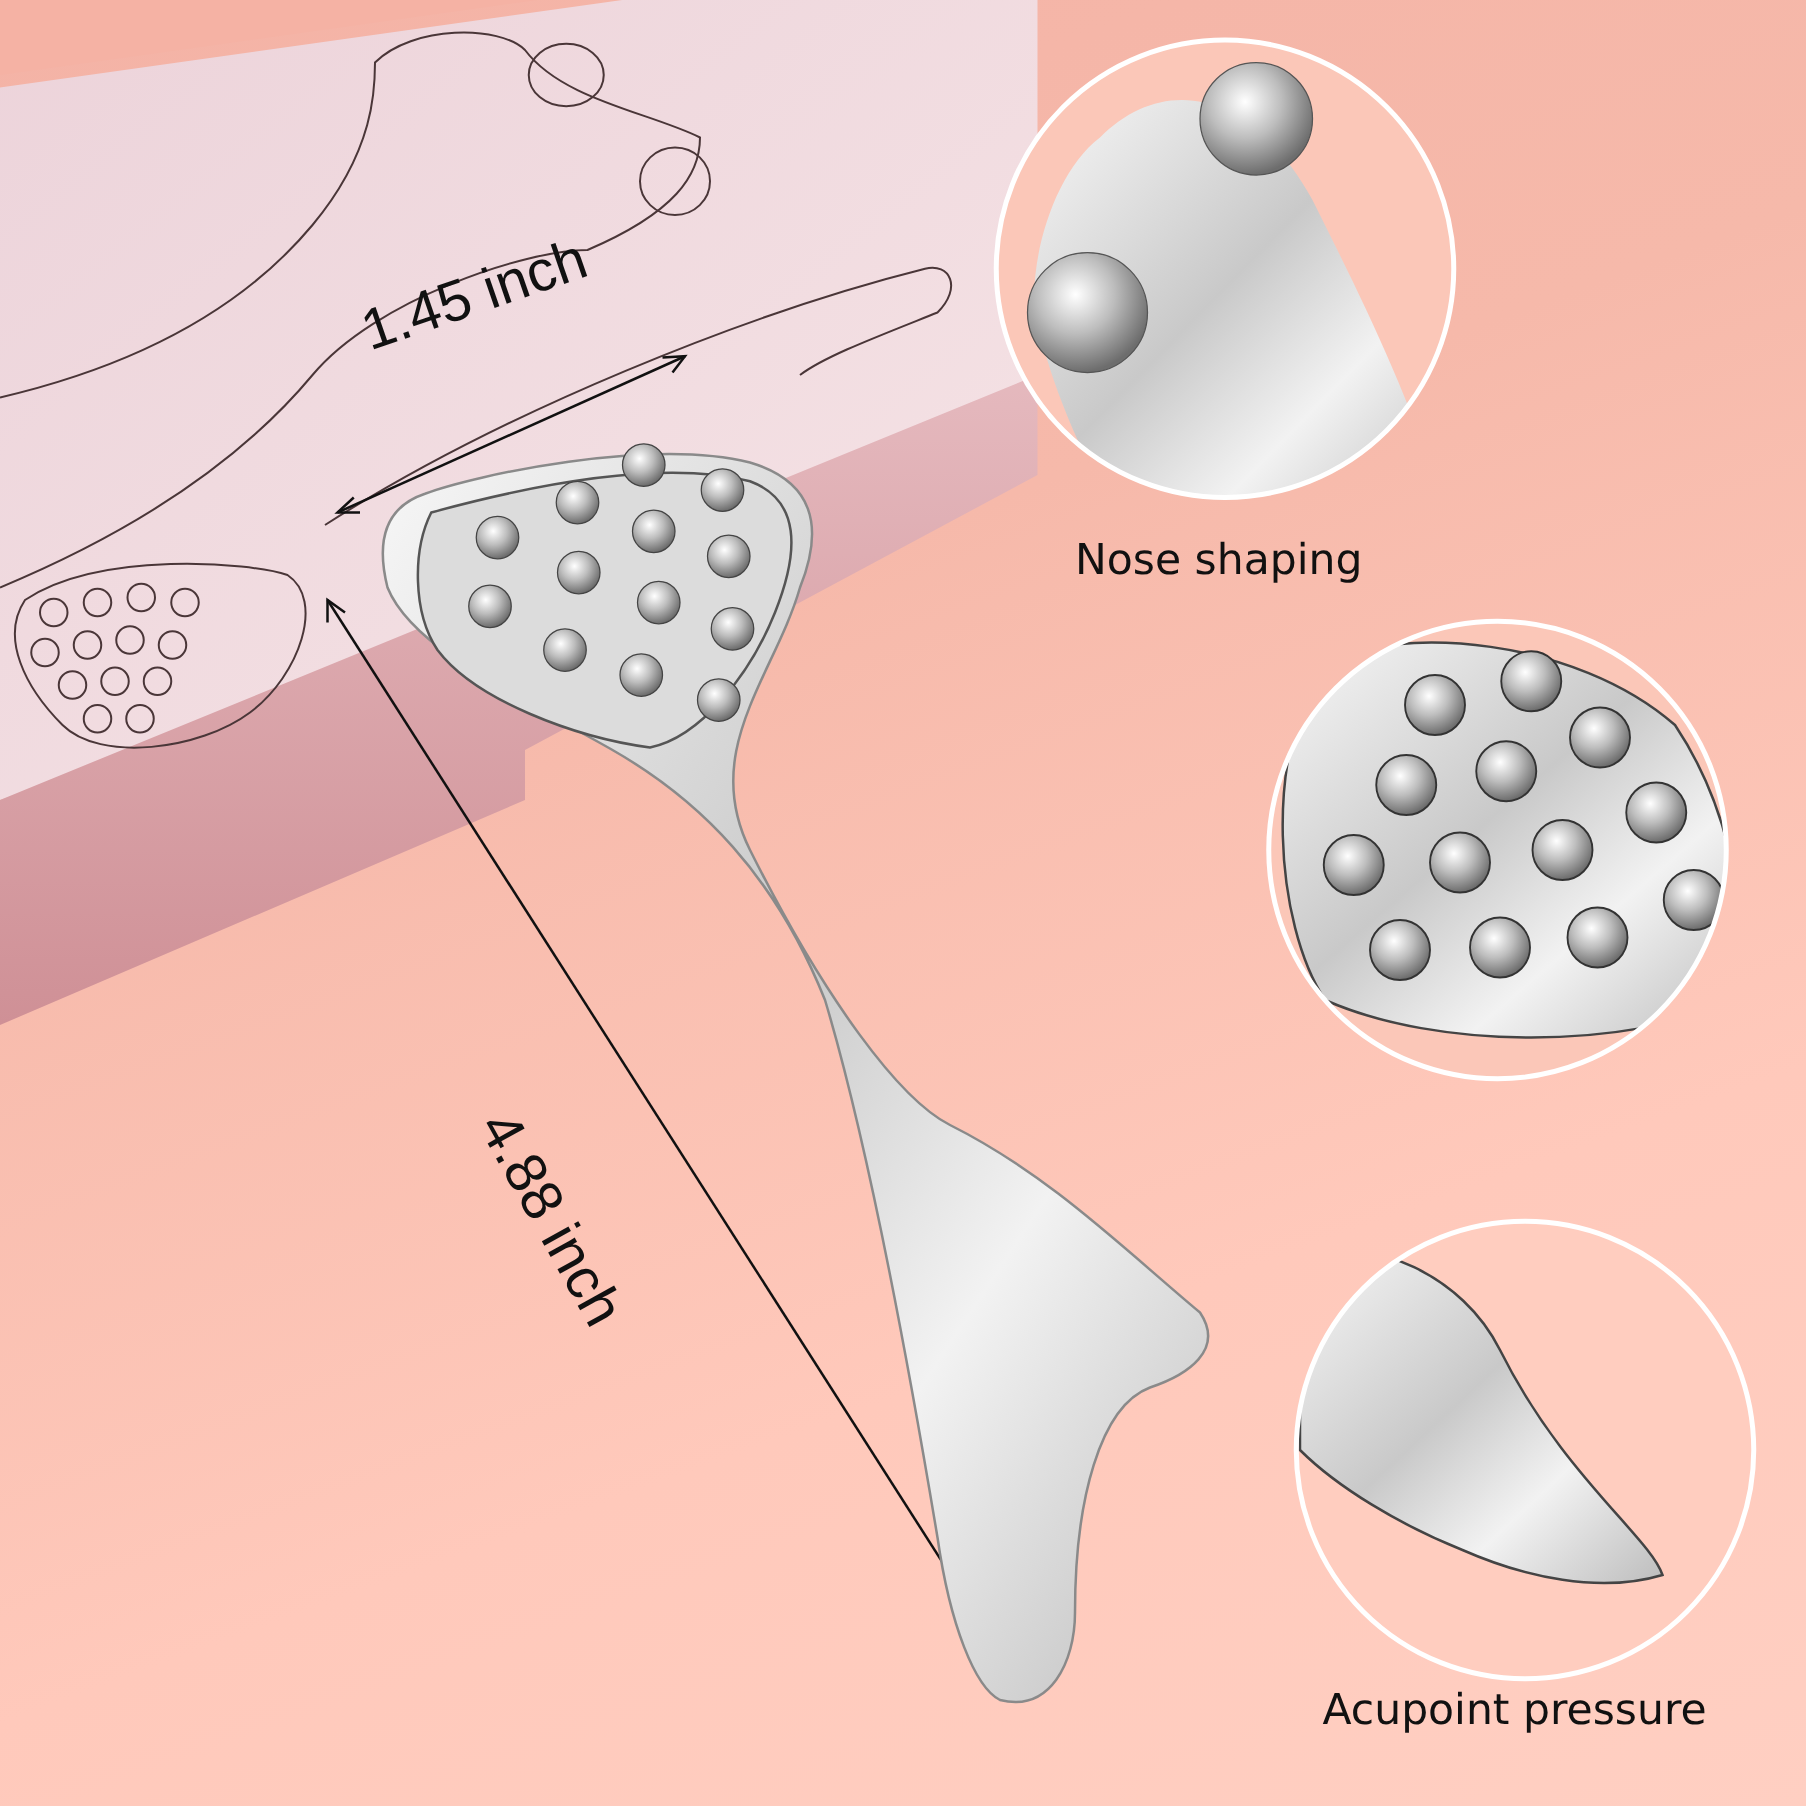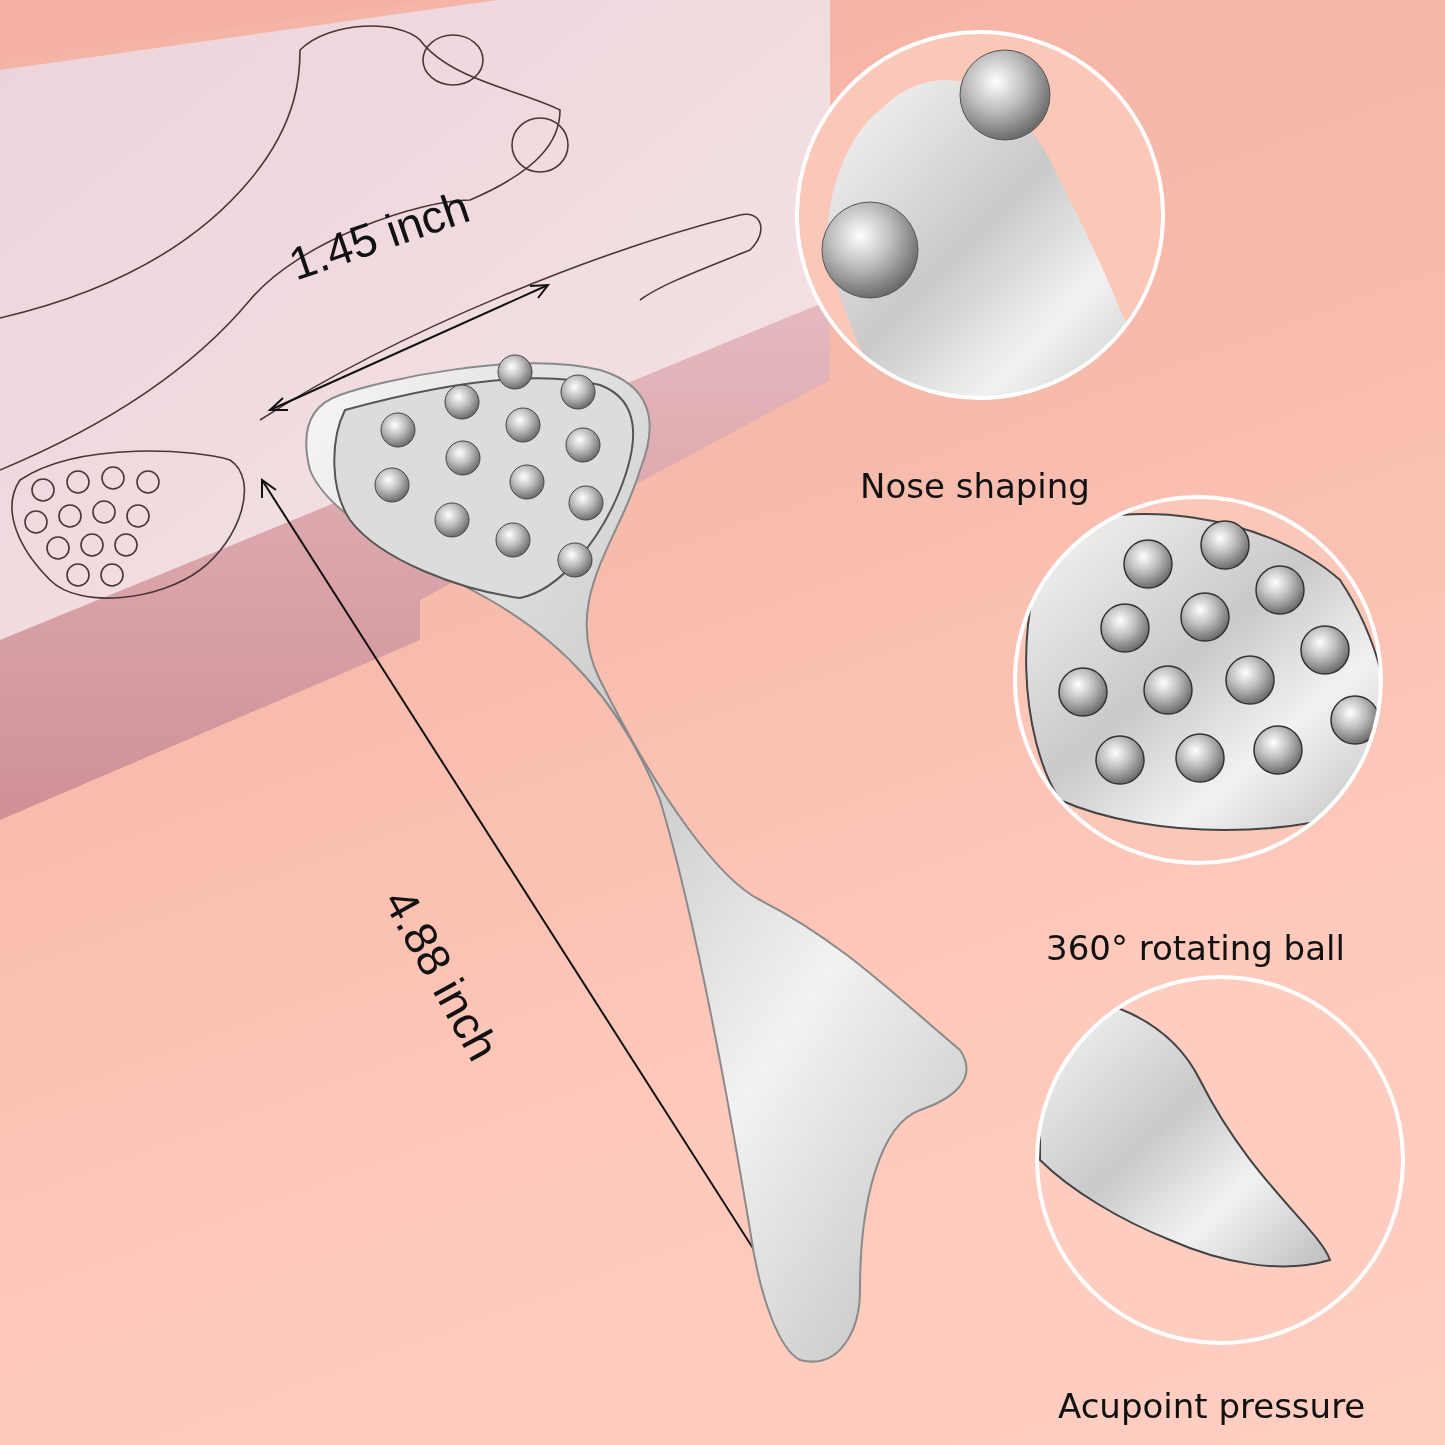--- a/index.html
+++ b/index.html
@@ -9,21 +9,21 @@
       font-family: "Liberation Sans", sans-serif;
     }
     .scene { position: absolute; inset: 0; }
     svg.full { position: absolute; left: 0; top: 0; }
     .label {
       position: absolute; color: #111; font-family: "DejaVu Sans", sans-serif;
       white-space: nowrap;
     }
     .dim-h { left: 282px; top: 240px; font-size: 46px; transform: rotate(-19deg); transform-origin: left top; font-family: "Liberation Sans", sans-serif; }
     .dim-v { left: 420px; top: 880px; font-size: 46px; transform: rotate(61deg); transform-origin: left top; font-family: "Liberation Sans", sans-serif; }
-    .cap { font-size: 34px; letter-spacing: 0px; margin-top: 38px; }
+    .cap { font-size: 34px; letter-spacing: 0px; }
     .cap1 { left: 860px; top: 428px; }
     .cap2 { left: 1046px; top: 890px; }
     .cap3 { left: 1058px; top: 1040px; }
   </style>
 </head>
 <body>
 
 <div class="scene">
 
   <svg class="full" width="1445" height="1445" viewBox="0 0 1445 1445">
@@ -156,15 +156,14 @@
         <path d="M1040,1000 C1100,990 1170,1020 1200,1080 C1250,1180 1320,1230 1330,1260 C1280,1275 1220,1262 1170,1240 C1120,1220 1070,1190 1040,1160 Z" fill="url(#metal)" stroke="#444" stroke-width="2"></path>
       </g>
       <circle cx="1220" cy="1160" r="183" fill="none" stroke="#ffffff" stroke-width="4"></circle>
     </g>
   </svg>
 
   <div class="label dim-h">1.45 inch</div>
   <div class="label dim-v">4.88 inch</div>
 
   <div class="label cap cap1">Nose shaping</div>
-  <div class="label cap cap2">360° rotating ball</div>
   <div class="label cap cap3" style="top: 1348px; text-align: right;">Acupoint pressure</div>
 </div>
 
 </body></html>

